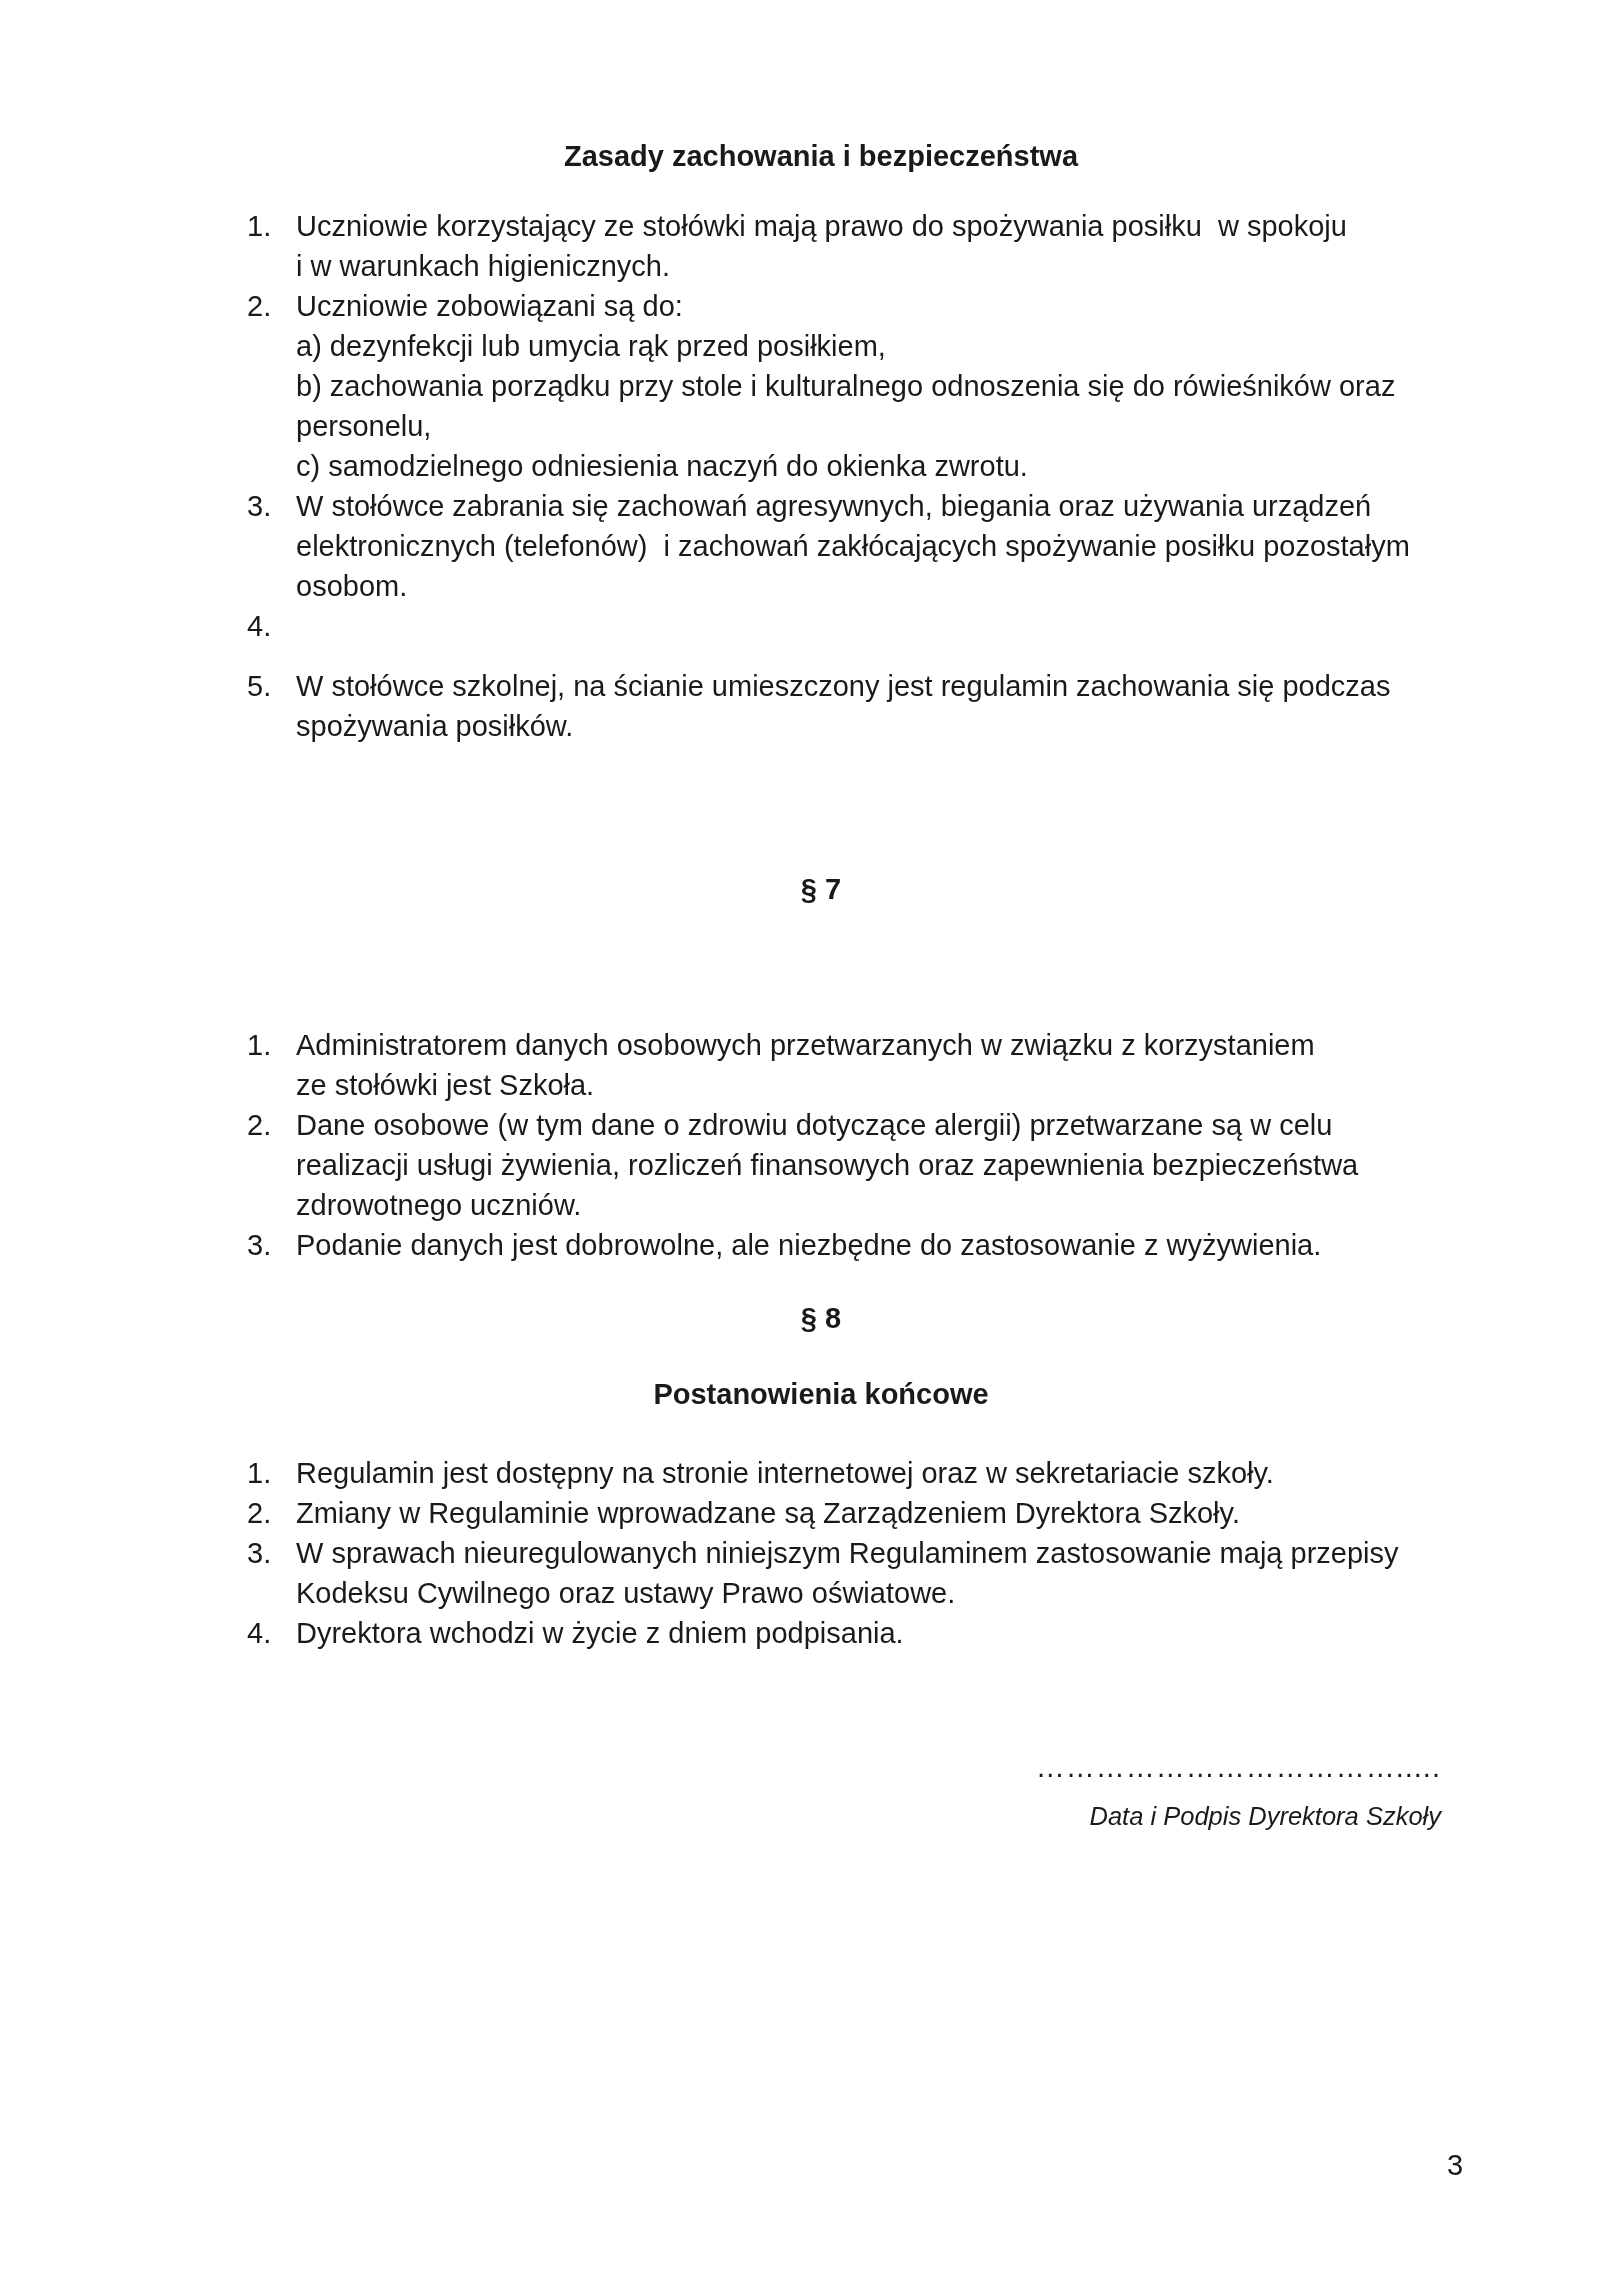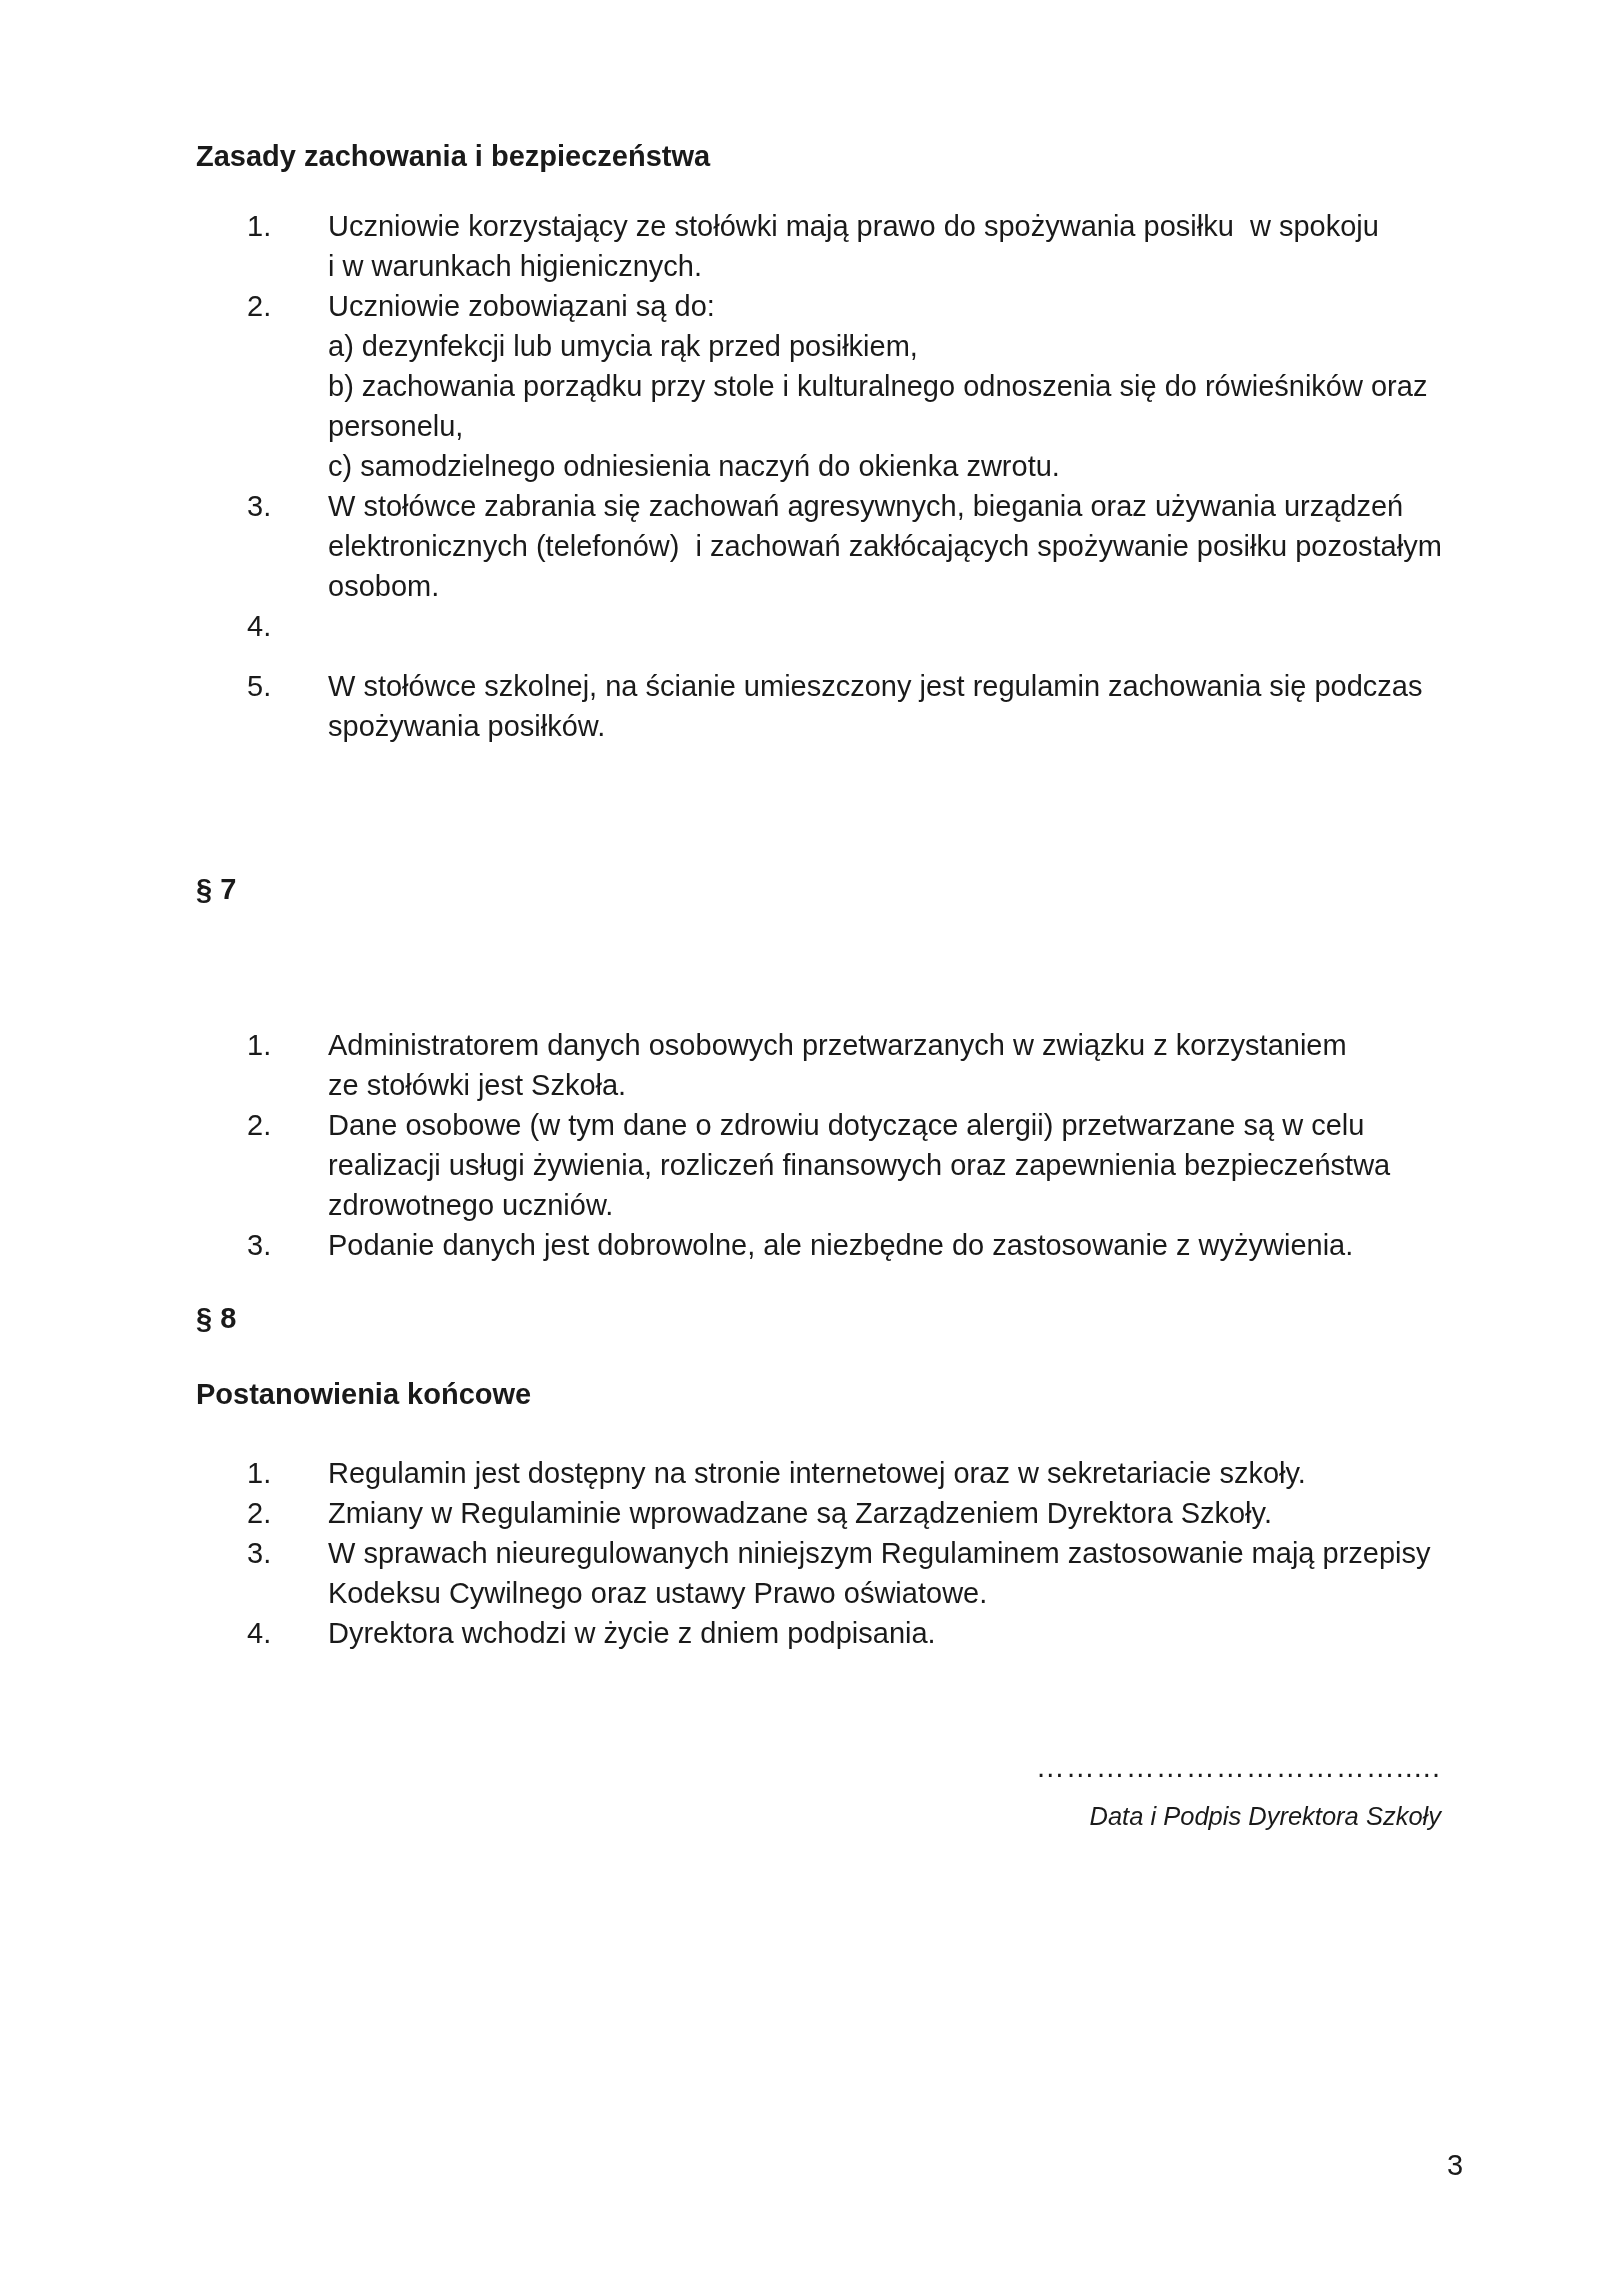--- a/index.html
+++ b/index.html
@@ -12,22 +12,23 @@
     width: 1621px;
     height: 2292px;
     margin: 0 auto;
     background: #ffffff;
     font-family: "Liberation Sans", sans-serif;
     color: #1a1a1a;
     overflow: hidden;
   }
   .heading {
     position: absolute;
-    left: 196px;
+    left: 184px;
     width: 1274px;
+    text-align: center;
     font-weight: bold;
     font-size: 29px;
     line-height: 40px;
     white-space: pre;
   }
   .list {
     position: absolute;
     left: 247px;
     width: 1274px;
   }
@@ -35,21 +36,20 @@
     display: flex;
     font-size: 29px;
     line-height: 40px;
   }
   .li .num {
     flex: 0 0 49px;
     width: 49px;
   }
   .li .txt {
     white-space: pre;
-    margin-left: 32px;
   }
   .li.extra-gap {
     margin-top: 19.6px;
   }
   .signature {
     position: absolute;
     top: 1747px;
     right: 180px;
     text-align: right;
   }

